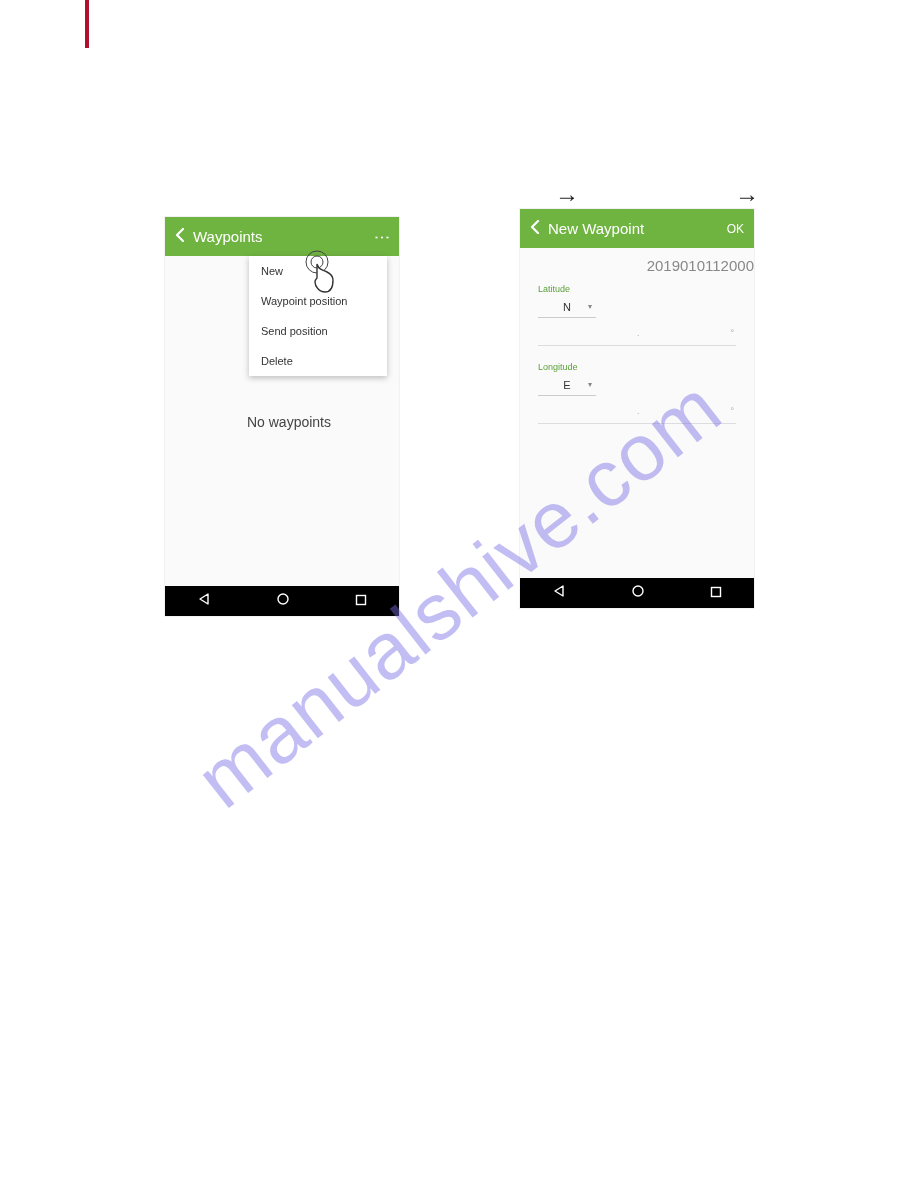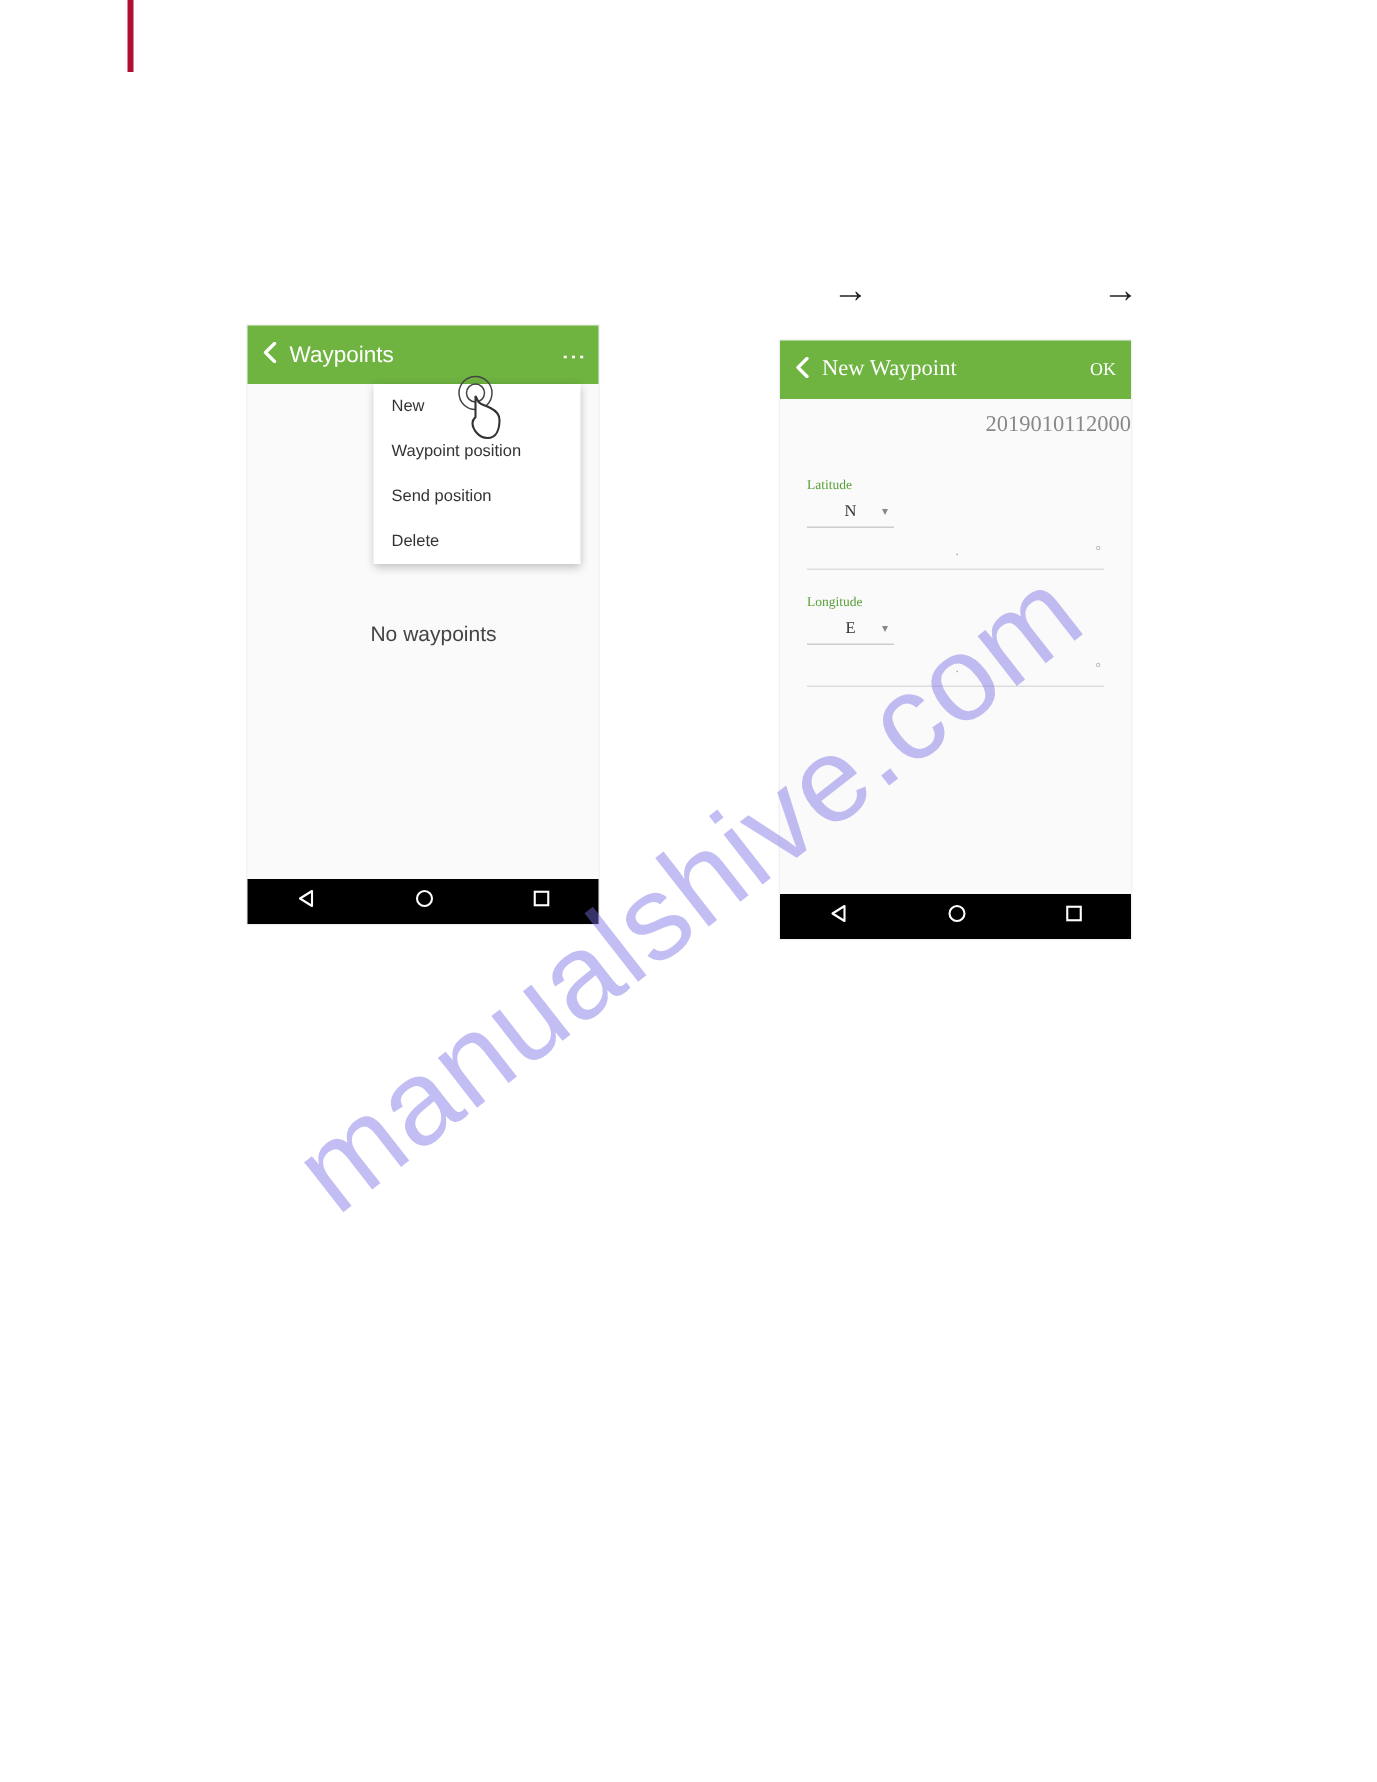--- a/index.html
+++ b/index.html
@@ -41,21 +41,21 @@
   .arrow2 { left: 735px; top: 180px; }
 
   .phone {
     position: absolute;
     width: 234px;
     height: 399px;
     background: #f8f8f8;
     box-shadow: 0 0 0 1px rgba(0,0,0,0.05);
   }
   .phone1 { left: 165px; top: 217px; }
-  .phone2 { left: 520px; top: 227px; font-family: Liberation Serif, serif; }
+  .phone2 { left: 520px; top: 209px; }
 
   .header {
     height: 39px;
     background: #6fb341;
     display: flex;
     align-items: center;
     color: #fff;
     padding: 4px 10px;
     font-size: 15px;
     position: relative;
@@ -128,21 +128,21 @@
   .nav-icon { color: #fff; }
 
   
   .wp-name {
     text-align: right;
     color: #888;
     font-size: 15px;
     padding: 9px 0 6px 0;
   }
   .form-section { padding: 4px 18px 0 18px; }
-  .lbl { font-size: 9px; color: #5aa03a; margin-top: 16px; margin-bottom: 2px; }
+  .lbl { font-size: 9px; color: #5aa03a; margin-top: 0; margin-bottom: 2px; }
   .sel-row {
     display: flex;
     align-items: center;
     gap: 6px;
   }
   .sel {
     width: 58px;
     height: 22px;
     border-bottom: 1px solid #ccc;
     font-size: 11px;

